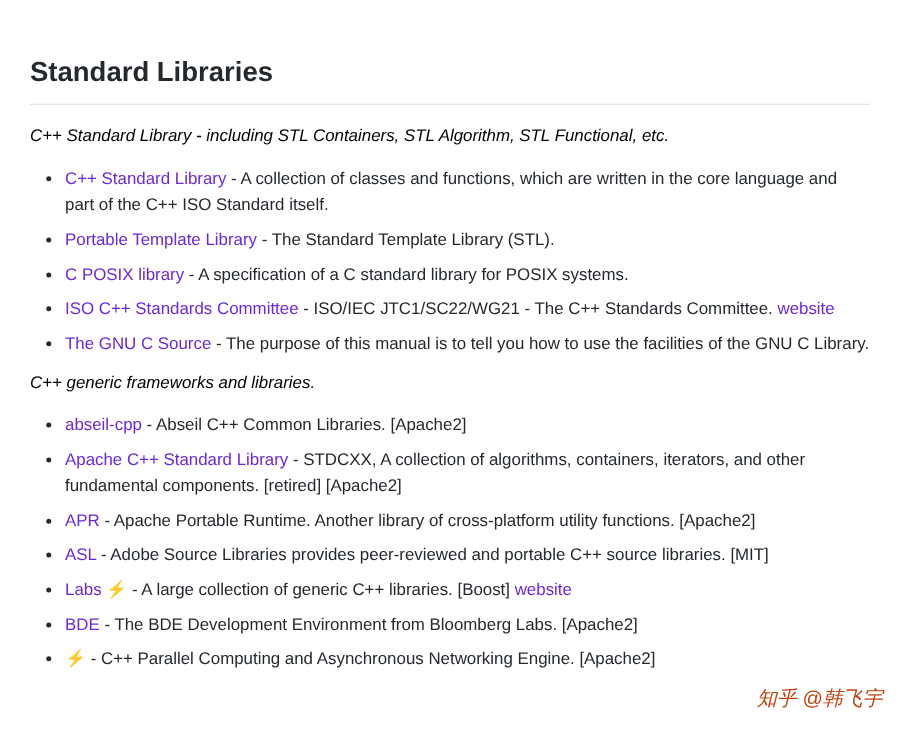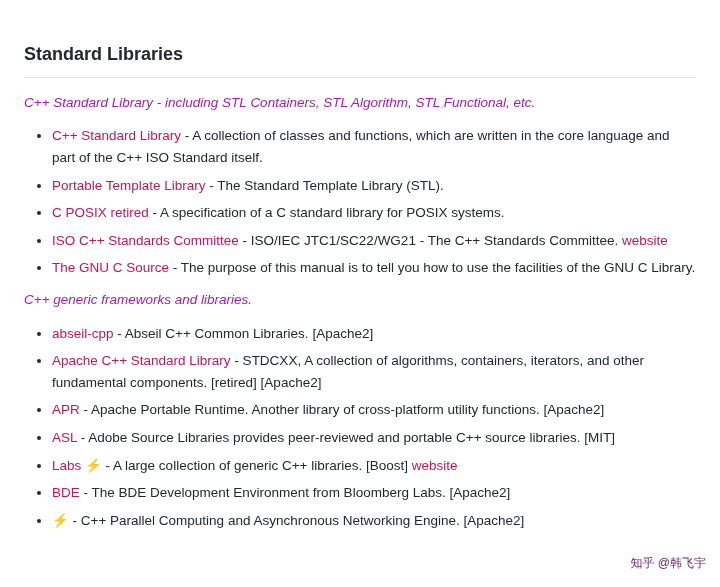--- a/index.html
+++ b/index.html
@@ -6,70 +6,71 @@
     body {
       font-family: -apple-system, BlinkMacSystemFont, 'Segoe UI', Helvetica, Arial, sans-serif;
       font-size: 14px;
       color: #24292e;
       background: #fff;
       padding: 20px 24px;
       max-width: 720px;
       line-height: 1.6;
     }
     h2 {
-      font-size: 18px;
+      font-size: 22px;
       font-weight: 700;
       border-bottom: 1px solid #e1e4e8;
       padding-bottom: 8px;
       margin-bottom: 14px;
       margin-top: 20px;
     }
     .intro-text {
       font-style: italic;
-      color: #a21caf;
+      color: #000000;
       margin-bottom: 12px;
       font-size: 13.5px;
     }
     ul {
       list-style: disc;
       padding-left: 28px;
       margin-bottom: 10px;
     }
     ul li {
       margin-bottom: 6px;
       font-size: 13.5px;
       color: #24292e;
     }
     a {
-      color: #be185d;
+      color: #6d28d9;
       text-decoration: none;
     }
     .watermark {
       position: fixed;
       bottom: 14px;
       right: 14px;
-      font-size: 12px;
-      color: #701a75;
+      font-size: 16px;
+      color: #c2410c;
       font-family: sans-serif;
+      font-style: italic;
     }
     section {
       margin-bottom: 10px;
     }
   </style>
 </head>
 <body>
 
 <div>
 <section>
       <h2>Standard Libraries</h2>
       <p class="intro-text">C++ Standard Library - including STL Containers, STL Algorithm, STL Functional, etc.</p>
       <ul>
         <li><a href="#">C++ Standard Library</a> - A collection of classes and functions, which are written in the core language and part of the C++ ISO Standard itself.</li>
         <li><a href="#">Portable Template Library</a> - The Standard Template Library (STL).</li>
-        <li><a href="#">C POSIX retired</a> - A specification of a C standard library for POSIX systems.</li>
+        <li><a href="#">C POSIX library</a> - A specification of a C standard library for POSIX systems.</li>
         <li><a href="#">ISO C++ Standards Committee</a> - ISO/IEC JTC1/SC22/WG21 - The C++ Standards Committee. <a href="#">website</a></li>
         <li><a href="#">The GNU C Source</a> - The purpose of this manual is to tell you how to use the facilities of the GNU C Library.</li>
       </ul>
     </section>
     <section>
       <p class="intro-text">C++ generic frameworks and libraries.</p>
       <ul>
         <li><a href="#">abseil-cpp</a> - Abseil C++ Common Libraries. [Apache2]</li>
         <li><a href="#">Apache C++ Standard Library</a> - STDCXX, A collection of algorithms, containers, iterators, and other fundamental components. [retired] [Apache2]</li>
         <li><a href="#">APR</a> - Apache Portable Runtime. Another library of cross-platform utility functions. [Apache2]</li>

